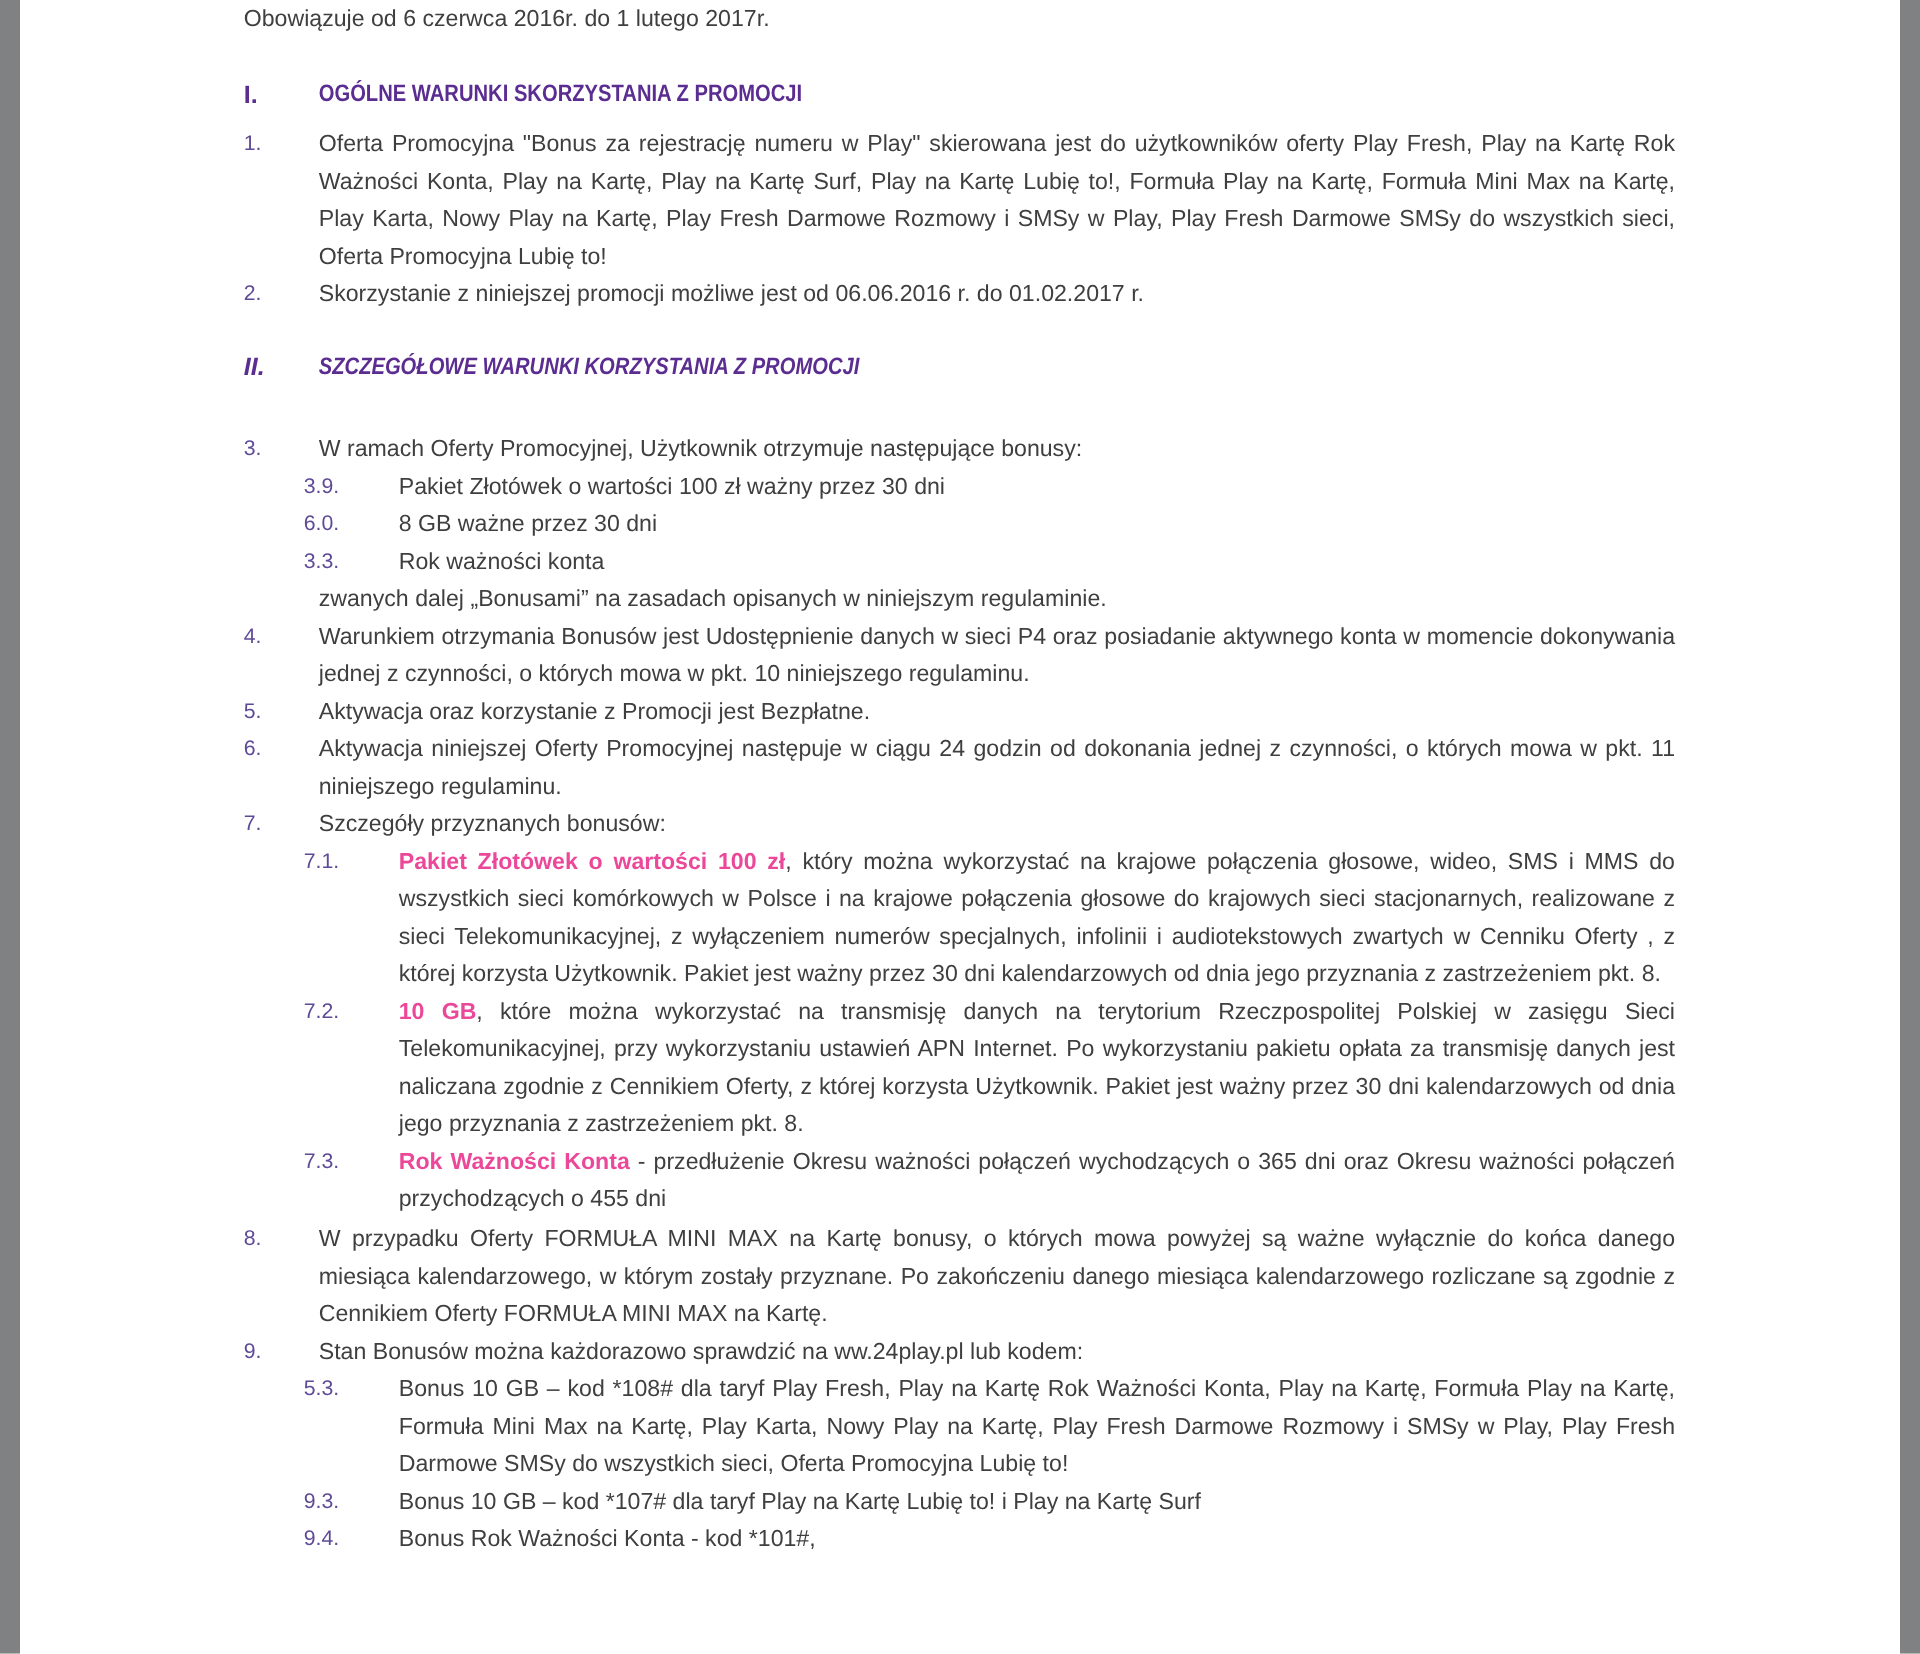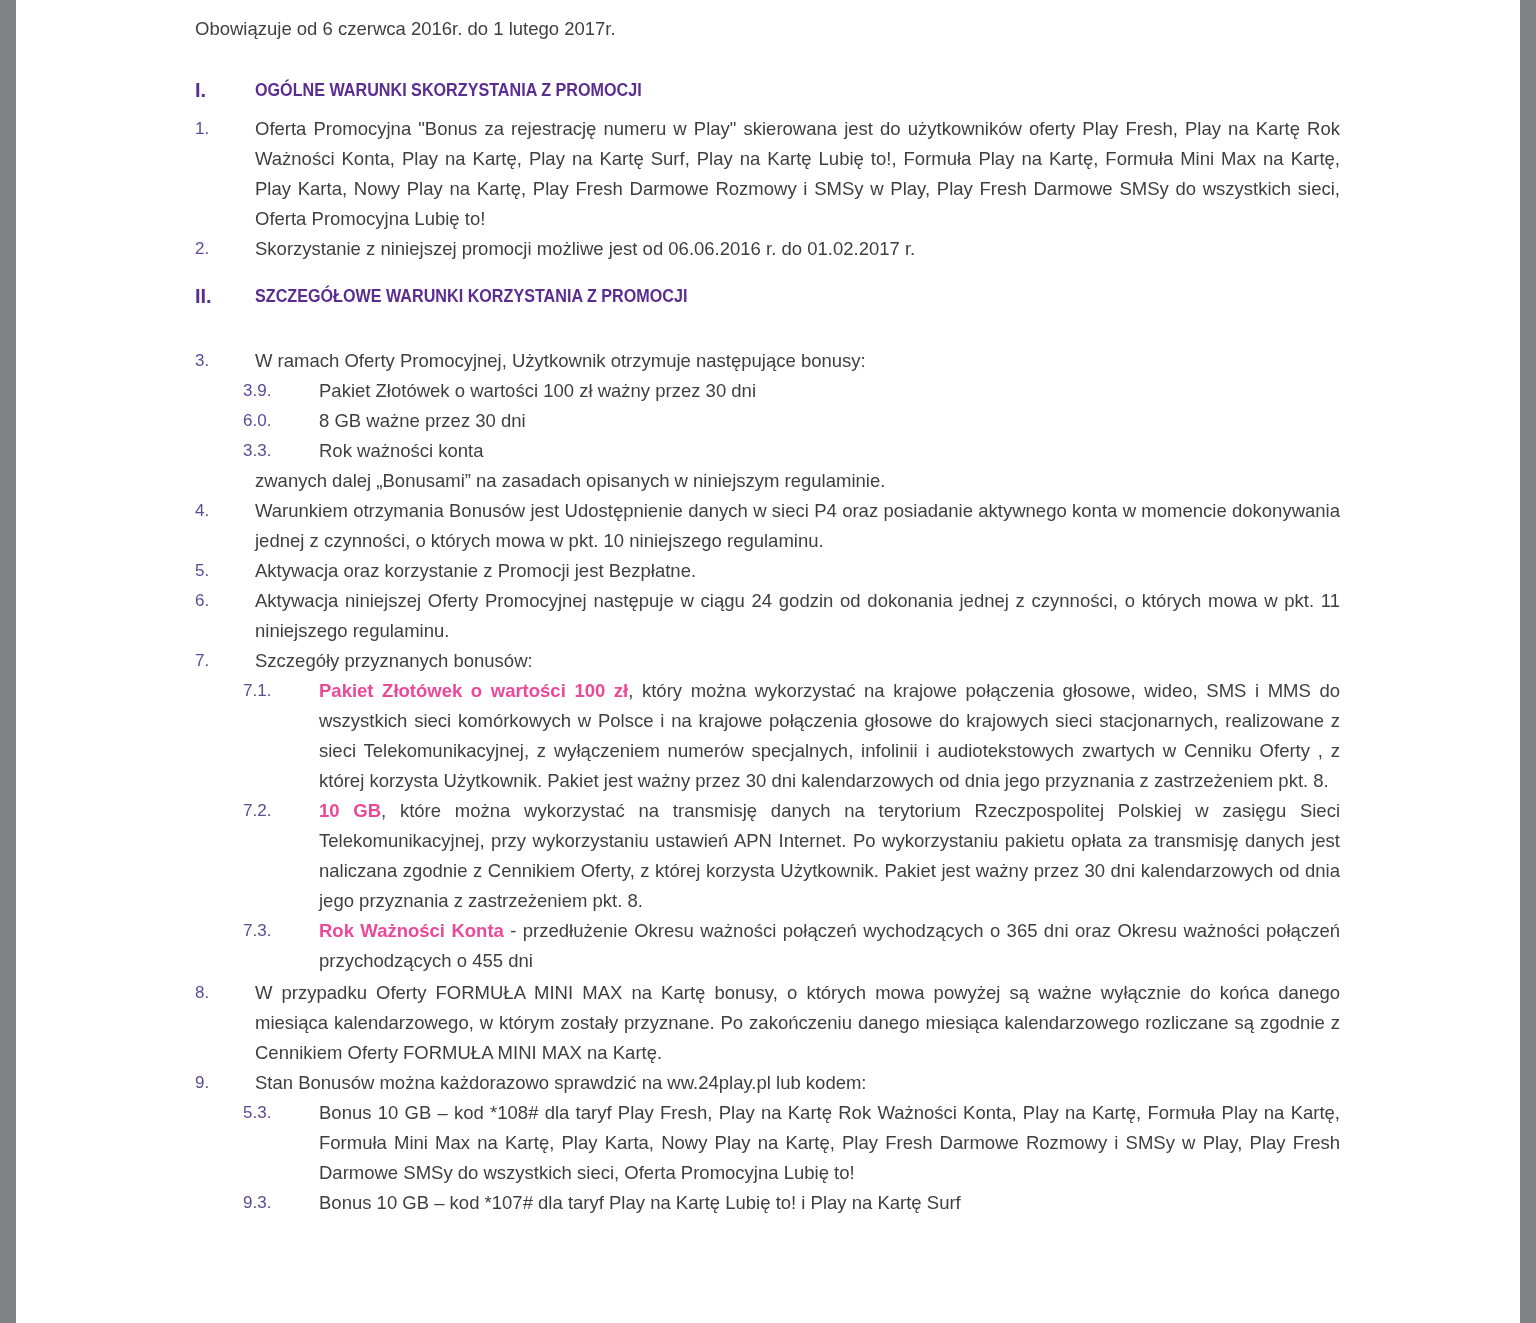--- a/index.html
+++ b/index.html
@@ -18,21 +18,20 @@
     color:var(--body-text);
     -webkit-font-smoothing:antialiased;
   }
   .edge{position:absolute;top:0;bottom:0;width:16px;background:var(--edge-gray);}
   .edge.left{left:0;}
   .edge.right{right:0;}
 
   .page{
     margin-left:195px;
     width:1145px;
-    padding-top:14px;
     font-size:18.5px;
     line-height:30px;
   }
 
   .hline{line-height:30px;color:var(--body-text);}
 
   .section{display:flex;align-items:flex-start;}
   .section .num{
     flex:0 0 60px;
     font-weight:700;
@@ -61,21 +60,21 @@
     flex:1;
     text-align:justify;
     color:var(--body-text);
   }
   .l2{margin-left:48px;}
   .l2 .num{flex:0 0 76px;}
   .lead{font-weight:700;color:#ec4899;}
 
   #sec1{margin-top:30px;}
   #i1{margin-top:8px;}
-  #sec2{margin-top:16px;}
+  #sec2{margin-top:28px;font-style:italic;}
   #i3{margin-top:34px;}
   #i8{margin-top:2px;}
 </style>
 </head>
 <body>
 
 <div class="edge left"></div>
 <div class="edge right"></div>
 
 <div class="page">
@@ -176,14 +175,18 @@
   <div class="item l2">
     <span class="num">5.3.</span>
     <div class="txt">Bonus 10 GB – kod *108# dla taryf Play Fresh, Play na Kartę Rok Ważności Konta, Play na Kartę, Formuła Play na Kartę, Formuła Mini Max na Kartę, Play Karta, Nowy Play na Kartę, Play Fresh Darmowe Rozmowy i SMSy w Play, Play Fresh Darmowe SMSy do wszystkich sieci, Oferta Promocyjna Lubię to!</div>
   </div>
 
   <div class="item l2">
     <span class="num">9.3.</span>
     <div class="txt">Bonus 10 GB – kod *107# dla taryf Play na Kartę Lubię to! i Play na Kartę Surf</div>
   </div>
 
+  <div class="item l2">
+    <span class="num">9.4.</span>
+    <div class="txt">Bonus Rok Ważności Konta - kod *101#,</div>
+  </div>
 
 </div>
 
 </body></html>

